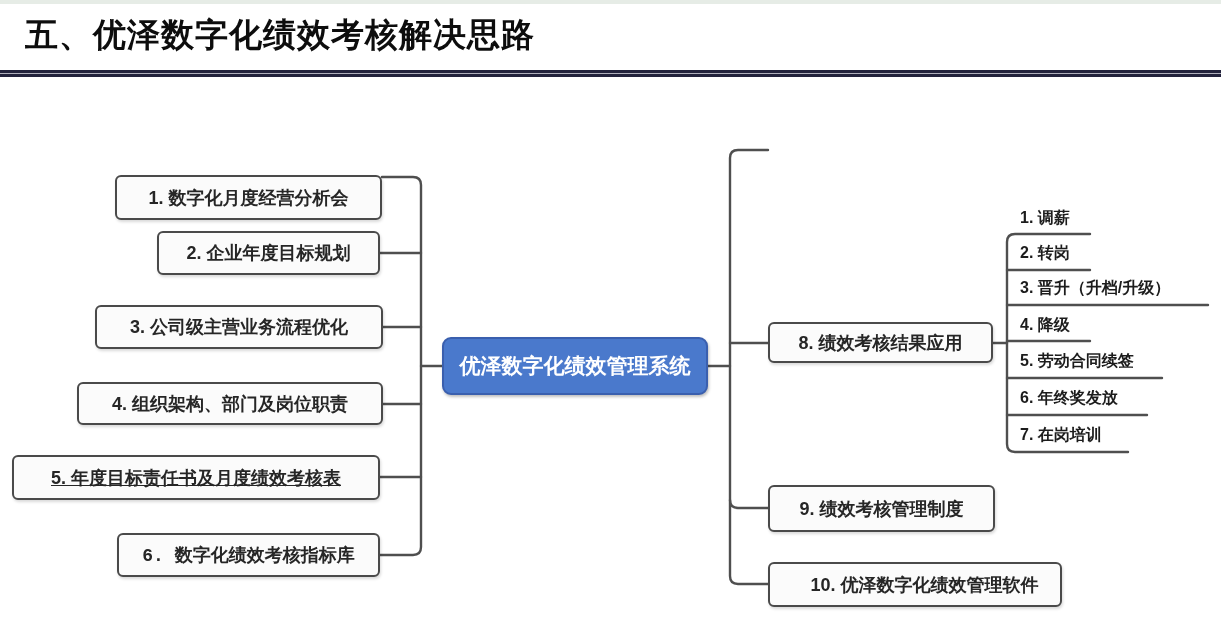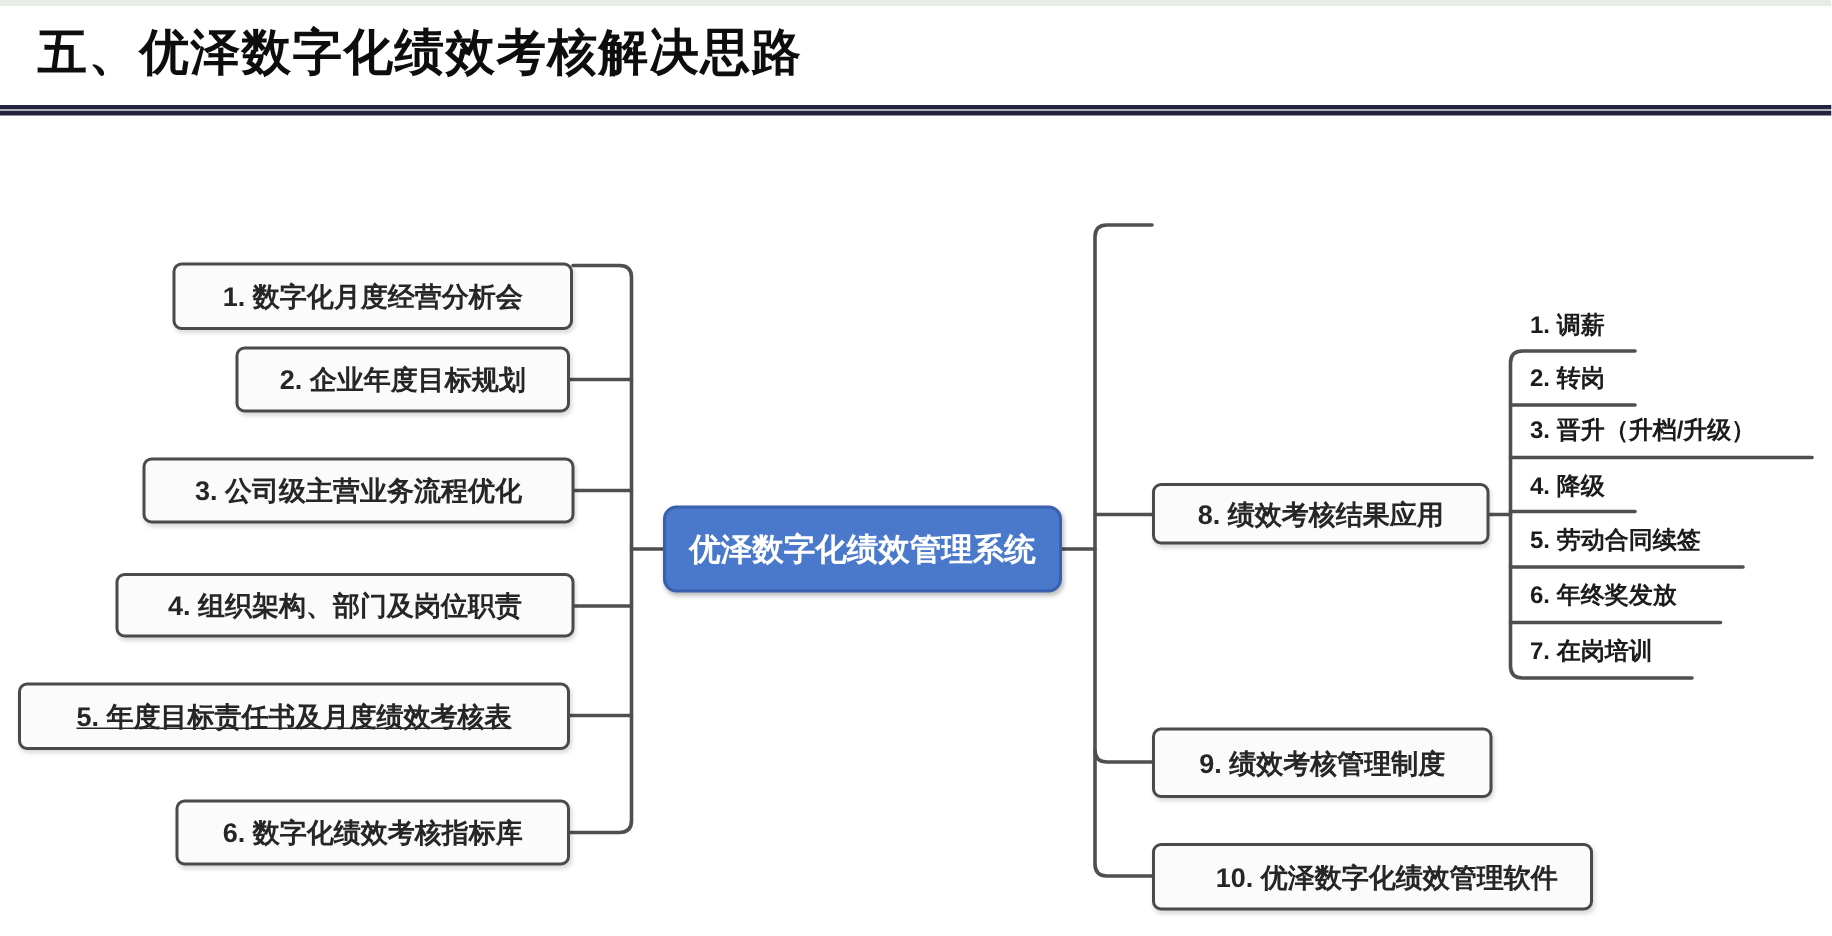--- a/index.html
+++ b/index.html
@@ -18,21 +18,21 @@
   .center-node{position:absolute;display:flex;align-items:center;justify-content:center;
     background:var(--center-fill,#4a79cc);border:2px solid var(--center-border,#3a5fae);border-radius:9px;
     font-size:21px;font-weight:bold;color:#ffffff;white-space:nowrap;box-sizing:border-box;
     box-shadow:1px 2px 3px rgba(0,0,0,0.25);}
   .leaf{position:absolute;font-size:16px;font-weight:bold;color:#1c1c1c;white-space:nowrap;line-height:24px;}
   .n1{left:115px;top:154px;width:267px;height:45px;margin-top:21px;}
   .n2{left:157px;top:231px;width:223px;height:44px;}
   .n3{left:95px;top:305px;width:288px;height:44px;}
   .n4{left:77px;top:382px;width:306px;height:43px;}
   .n5{left:12px;top:455px;width:368px;height:45px;text-decoration:underline;}
-  .n6{left:117px;top:533px;width:263px;height:44px;}
+  .n6{left:117px;top:533px;width:263px;height:44px;font-family:Liberation Mono, monospace;}
   .nc{left:442px;top:337px;width:266px;height:58px;}
   .n7{left:768px;top:128px;width:145px;height:44px;}
   .n8{left:768px;top:322px;width:225px;height:41px;}
   .n9{left:768px;top:485px;width:227px;height:47px;}
   .n10{left:768px;top:562px;width:294px;height:45px;padding-left:19px;}
   .c1{left:1020px;top:206px;}
   .c2{left:1020px;top:241px;}
   .c3{left:1020px;top:276px;}
   .c4{left:1020px;top:313px;}
   .c5{left:1020px;top:349px;}

